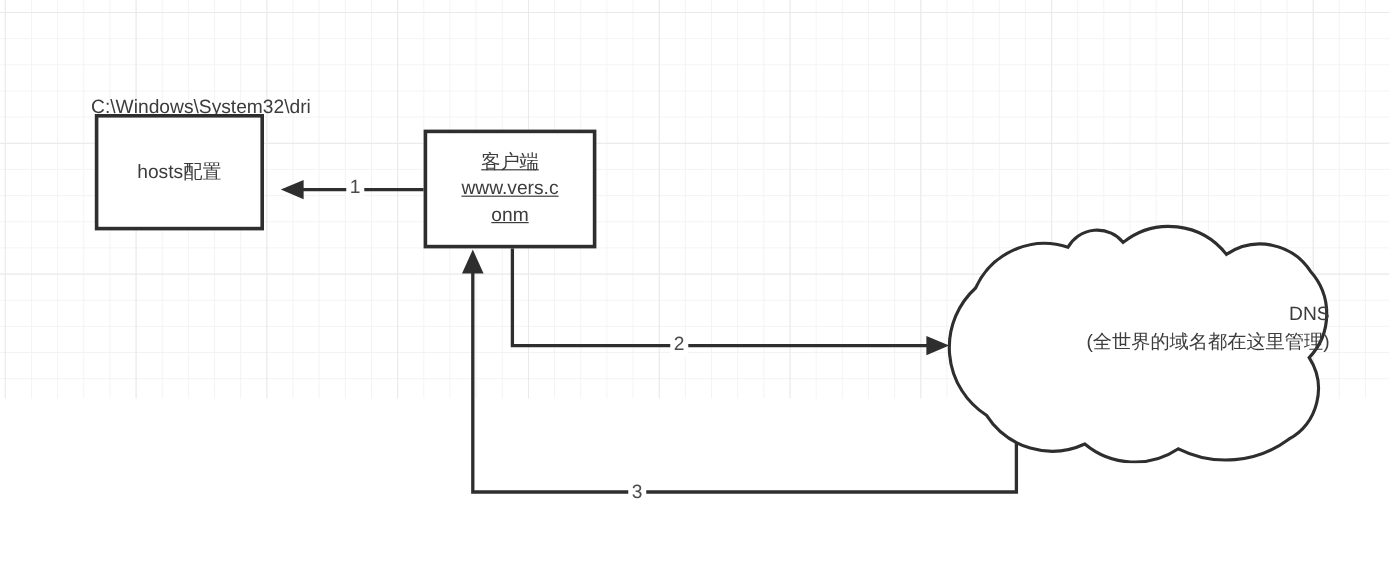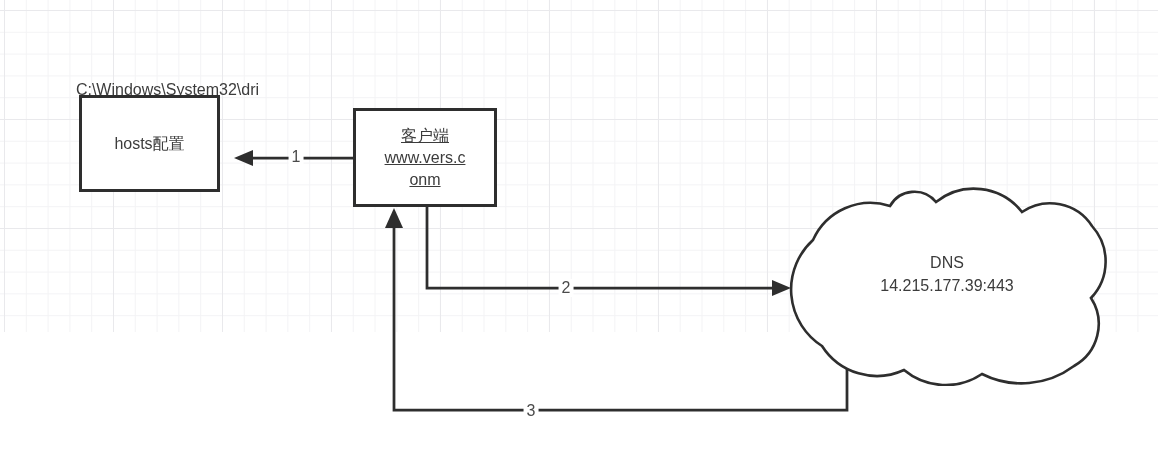--- a/index.html
+++ b/index.html
@@ -84,21 +84,21 @@
   }
   .cloud-text {
     position: absolute;
     left: 786px; top: 251px; width: 322px;
     text-align: center;
     color: var(--text);
     font-size: 16px;
     line-height: 23px;
     z-index: 3;
   }
-  .cloud-text span { display: block; }
+  .cloud-text span { display: block; text-align: right; }
 
   .conn-label {
     position: absolute;
     transform: translate(-50%, -50%);
     background: #ffffff;
     padding: 0 3px;
     color: var(--conn-label);
     font-size: 16px;
     z-index: 4;
   }
@@ -146,20 +146,20 @@
       A 50,50 0 0 1 306,40
       A 53,53 0 0 1 305,112
       A 48,48 0 0 1 288,180
       A 88,88 0 0 1 196,188
       A 65,65 0 0 1 118,184
       A 65,65 0 0 1 36,160
       A 67,67 0 0 1 27,54 Z"></path>
   </svg>
   <div class="cloud-text">
     <span>DNS</span>
-    <span>14.215.177.39:443</span>
+    <span>(全世界的域名都在这里管理)</span>
   </div>
 
   <div class="conn-label conn-label-1">1</div>
   <div class="conn-label conn-label-2">2</div>
   <div class="conn-label conn-label-3">3</div>
 
 </div>
 
 </body></html>

